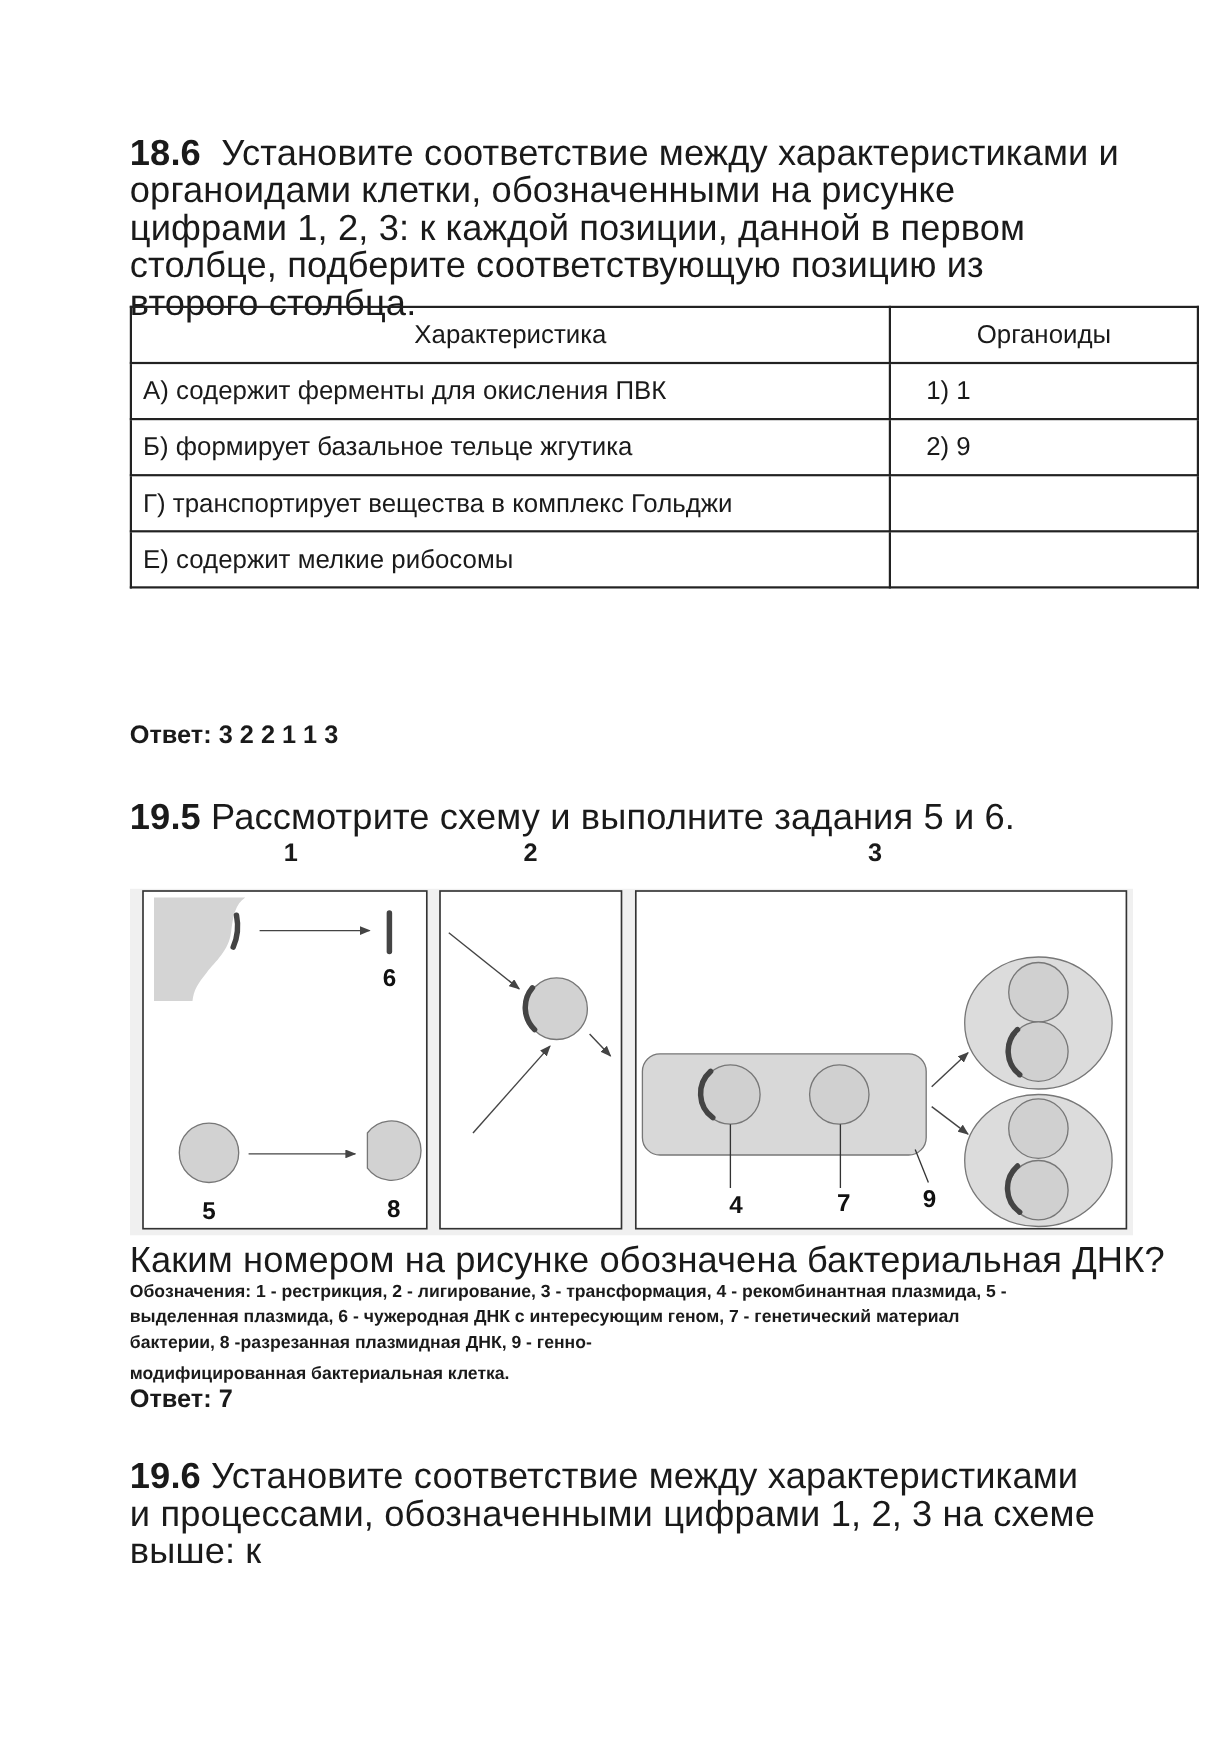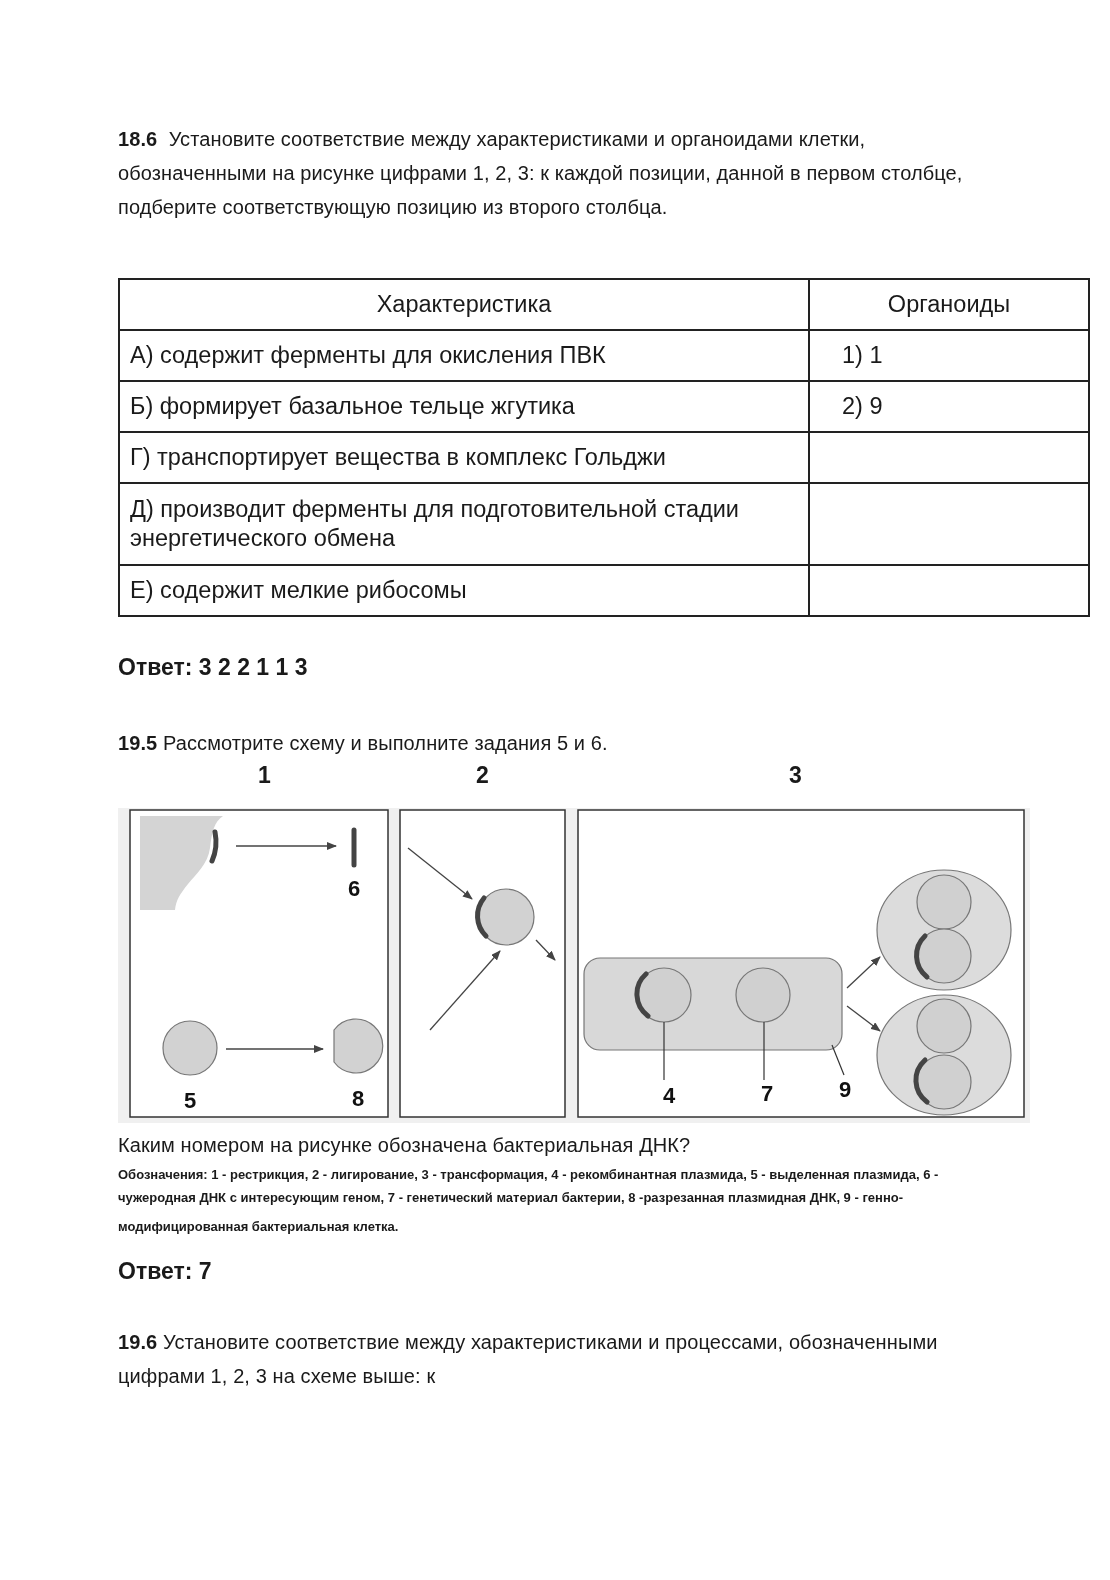--- a/index.html
+++ b/index.html
@@ -1,21 +1,21 @@
 <!DOCTYPE html>
 <html><head>
 <meta charset="utf-8">
 <style>
   html, body { margin: 0; padding: 0; background: #ffffff; }
   body {
     width: 1110px; height: 1580px; position: relative; overflow: hidden;
     font-family: "Liberation Sans", "DejaVu Sans", sans-serif; color: #1a1a1a;
   }
   .page { position: absolute; left: 118px; top: 0; width: 975px; }
-  .para { position: absolute; left: 0; font-size: 20px; line-height: 34px; letter-spacing: 0.1px; }
+  .para { position: absolute; left: 0; font-size: 33px; line-height: 34px; letter-spacing: 0.1px; }
   .para b { font-weight: bold; }
   #q186 { top: 122px; width: 900px; }
   table.match {
     position: absolute; left: 0; top: 278px; width: 972px;
     border-collapse: collapse; font-size: 23.5px;
   }
   table.match td, table.match th {
     border: 2px solid #222; padding: 0 10px; font-weight: normal; vertical-align: middle;
   }
   table.match th { height: 49px; text-align: center; }
@@ -24,21 +24,21 @@
   table.match td.col2 { padding-left: 32px; }
   table.match tr.tall td { height: 80px; }
   .answer { position: absolute; left: 0; font-size: 23px; font-weight: bold; }
   #ans186 { top: 654px; }
   #q195 { top: 726px; }
   .fig-label { position: absolute; top: 762px; font-size: 23px; font-weight: bold; }
   svg.diagram { position: absolute; left: 0px; top: 790px; }
   #q195ask { top: 1128px; }
   .legend {
     position: absolute; left: 0; top: 1163px; width: 830px;
-    font-size: 13px; font-weight: bold; line-height: 23px;
+    font-size: 16px; font-weight: bold; line-height: 23px;
   }
   .legend .last { display: block; margin-top: 6px; }
   #ans195 { top: 1258px; font-size: 23px; }
   #q196 { top: 1325px; width: 880px; }
 </style>
 </head>
 <body>
 
 <div class="page">
 
@@ -56,24 +56,20 @@
     <tr>
       <td class="col1">А) содержит ферменты для окисления ПВК</td>
       <td class="col2">1)  1</td>
     </tr>
     <tr>
       <td class="col1">Б) формирует базальное тельце жгутика</td>
       <td class="col2">2)  9</td>
     </tr>
     <tr>
       <td class="col1">Г) транспортирует вещества в комплекс Гольджи</td>
-      <td class="col2"></td>
-    </tr>
-    <tr class="tall">
-      <td class="col1">Д) производит ферменты для подготовительной стадии энергетического обмена</td>
       <td class="col2"></td>
     </tr>
     <tr>
       <td class="col1">Е) содержит мелкие рибосомы</td>
       <td class="col2"></td>
     </tr>
   </tbody>
     </table>
 
   <div class="answer" id="ans186">

